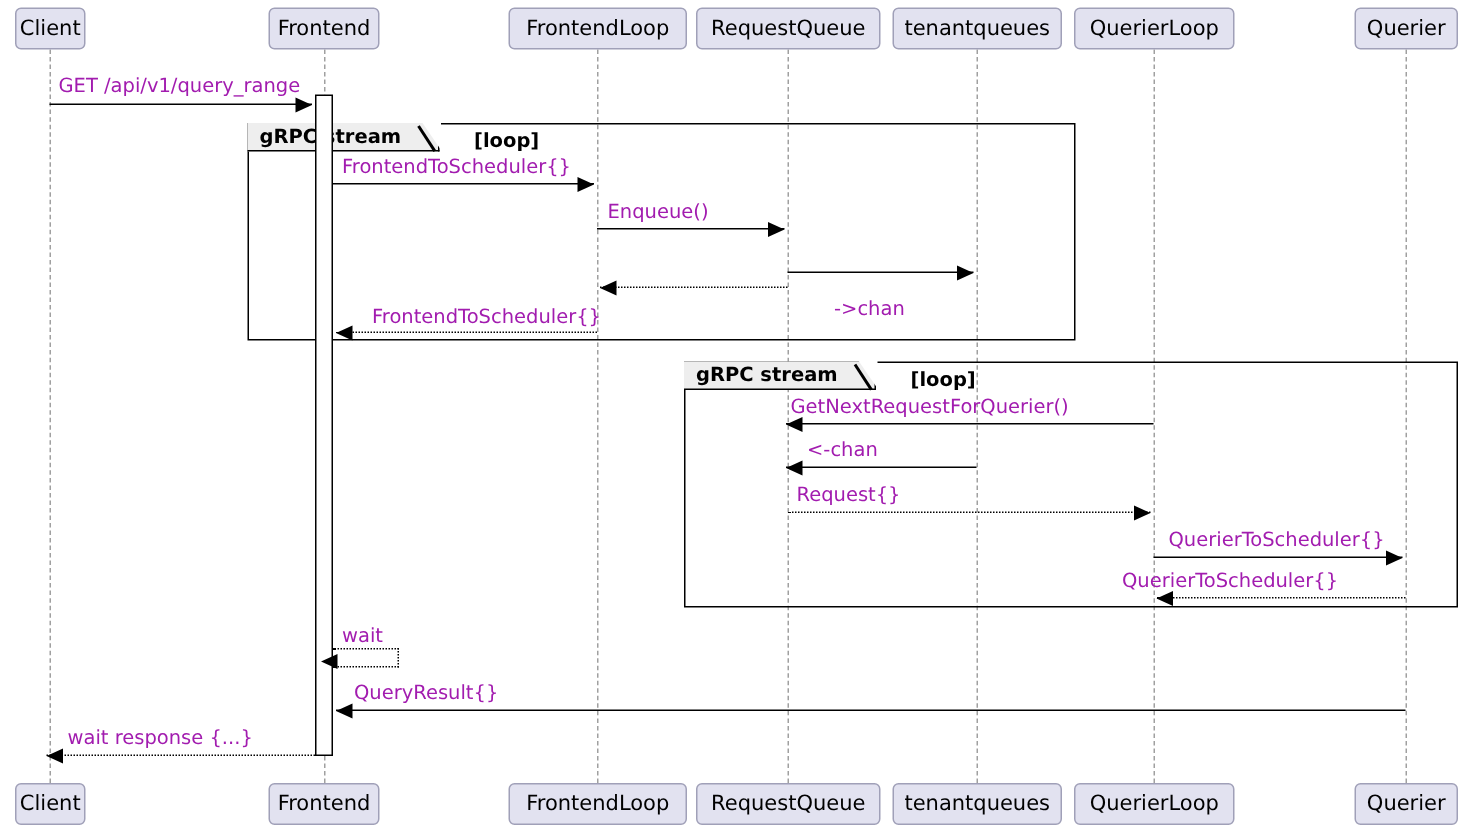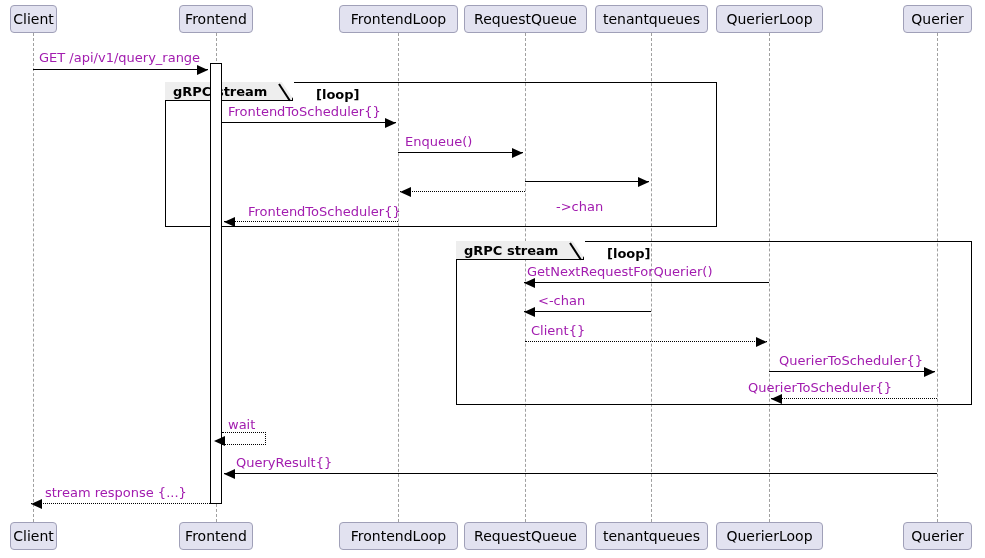--- a/index.html
+++ b/index.html
@@ -179,33 +179,33 @@
       <div class="arrowhead left" style="top: 216.7px; left: 224px;"></div>
       <div class="msg-label" style="left: 248px; top: 205px;">FrontendToScheduler{}</div>
       <div class="msg-line" style="left: 524px; top: 282px; width: 245px;"></div>
       <div class="arrowhead left" style="top: 277.7px; left: 524px;"></div>
       <div class="msg-label" style="left: 527px; top: 265px;">GetNextRequestForQuerier()</div>
       <div class="msg-line" style="left: 524px; top: 311px; width: 127px;"></div>
       <div class="arrowhead left" style="top: 306.7px; left: 524px;"></div>
       <div class="msg-label" style="left: 538px; top: 294px;">&lt;-chan</div>
       <div class="msg-line dotted" style="left: 525px; top: 341px; width: 242px;"></div>
       <div class="arrowhead right" style="top: 336.7px; left: 756px;"></div>
-      <div class="msg-label" style="left: 531px; top: 324px;">Client{}</div>
+      <div class="msg-label" style="left: 531px; top: 324px;">Request{}</div>
       <div class="msg-line" style="left: 769px; top: 371px; width: 166px;"></div>
       <div class="arrowhead right" style="top: 366.7px; left: 924px;"></div>
       <div class="msg-label" style="left: 779px; top: 354px;">QuerierToScheduler{}</div>
       <div class="msg-line dotted" style="left: 771px; top: 398px; width: 166px;"></div>
       <div class="arrowhead left" style="top: 393.7px; left: 771px;"></div>
       <div class="msg-label" style="left: 748px; top: 381px;">QuerierToScheduler{}</div>
       <div class="msg-line" style="left: 224px; top: 473px; width: 713px;"></div>
       <div class="arrowhead left" style="top: 468.7px; left: 224px;"></div>
       <div class="msg-label" style="left: 236px; top: 456px;">QueryResult{}</div>
       <div class="msg-line dotted" style="left: 31px; top: 503px; width: 179px;"></div>
       <div class="arrowhead left" style="top: 498.7px; left: 31px;"></div>
-      <div class="msg-label" style="left: 45px; top: 486px;">stream response {...}</div>
+      <div class="msg-label" style="left: 45px; top: 486px;">wait response {...}</div>
     </div>
 
   <div id="self-messages">
       <div class="self-loop" style="left: 222px; top: 432px; width: 44px; height: 13px;"></div>
       <div class="arrowhead left" style="left: 214px; top: 435.7px;"></div>
       <div class="msg-label" style="left: 228px; top: 418px;">wait</div>
     </div>
 
   <div id="participants-header">
       <div class="participant" style="left: 10px; top: 5px; width: 47px;">

